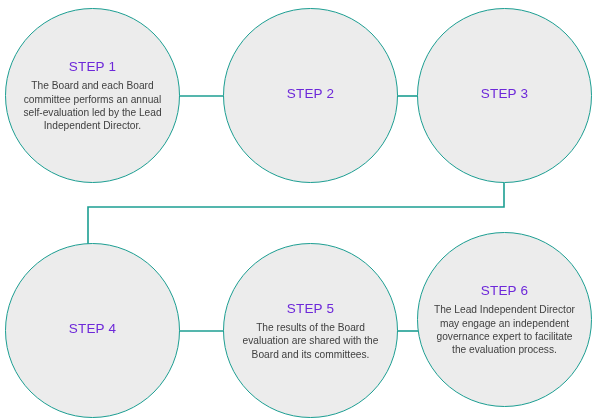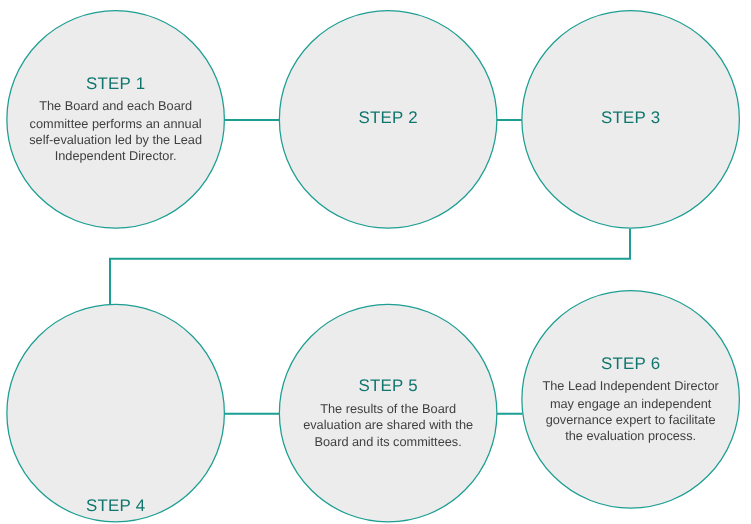--- a/index.html
+++ b/index.html
@@ -40,38 +40,38 @@
     text-align: center;
   }
   .node-inner {
     width: 152px;
     display: flex;
     flex-direction: column;
     align-items: center;
     justify-content: center;
   }
   .node-title {
-    color: #0f766e;
+    color: #6d28d9;
     font-size: 13.5px;
     line-height: 17px;
     letter-spacing: 0.2px;
     margin-bottom: 4px;
     white-space: nowrap;
   }
   .node-body {
     color: #404040;
     font-size: 10.2px;
     line-height: 13.4px;
   }
   
   #node-1 { left: 5px;   top: 8px; }
   #node-2 { left: 223px; top: 8px; }
   #node-3 { left: 417px; top: 8px; }
   
-  #node-4 { left: 5px;   top: 243px; justify-content: flex-end; }
+  #node-4 { left: 5px;   top: 243px; }
   #node-5 { left: 223px; top: 243px; text-align: center; }
   #node-6 { left: 417px; top: 232px; }
 </style>
 </head>
 <body>
 
 <div id="canvas">
 
   <svg class="connector-layer" viewBox="0 0 601 419" width="601" height="419" xmlns="http://www.w3.org/2000/svg">
     <g fill="none" stroke="#1c9e92" stroke-width="1.6">

